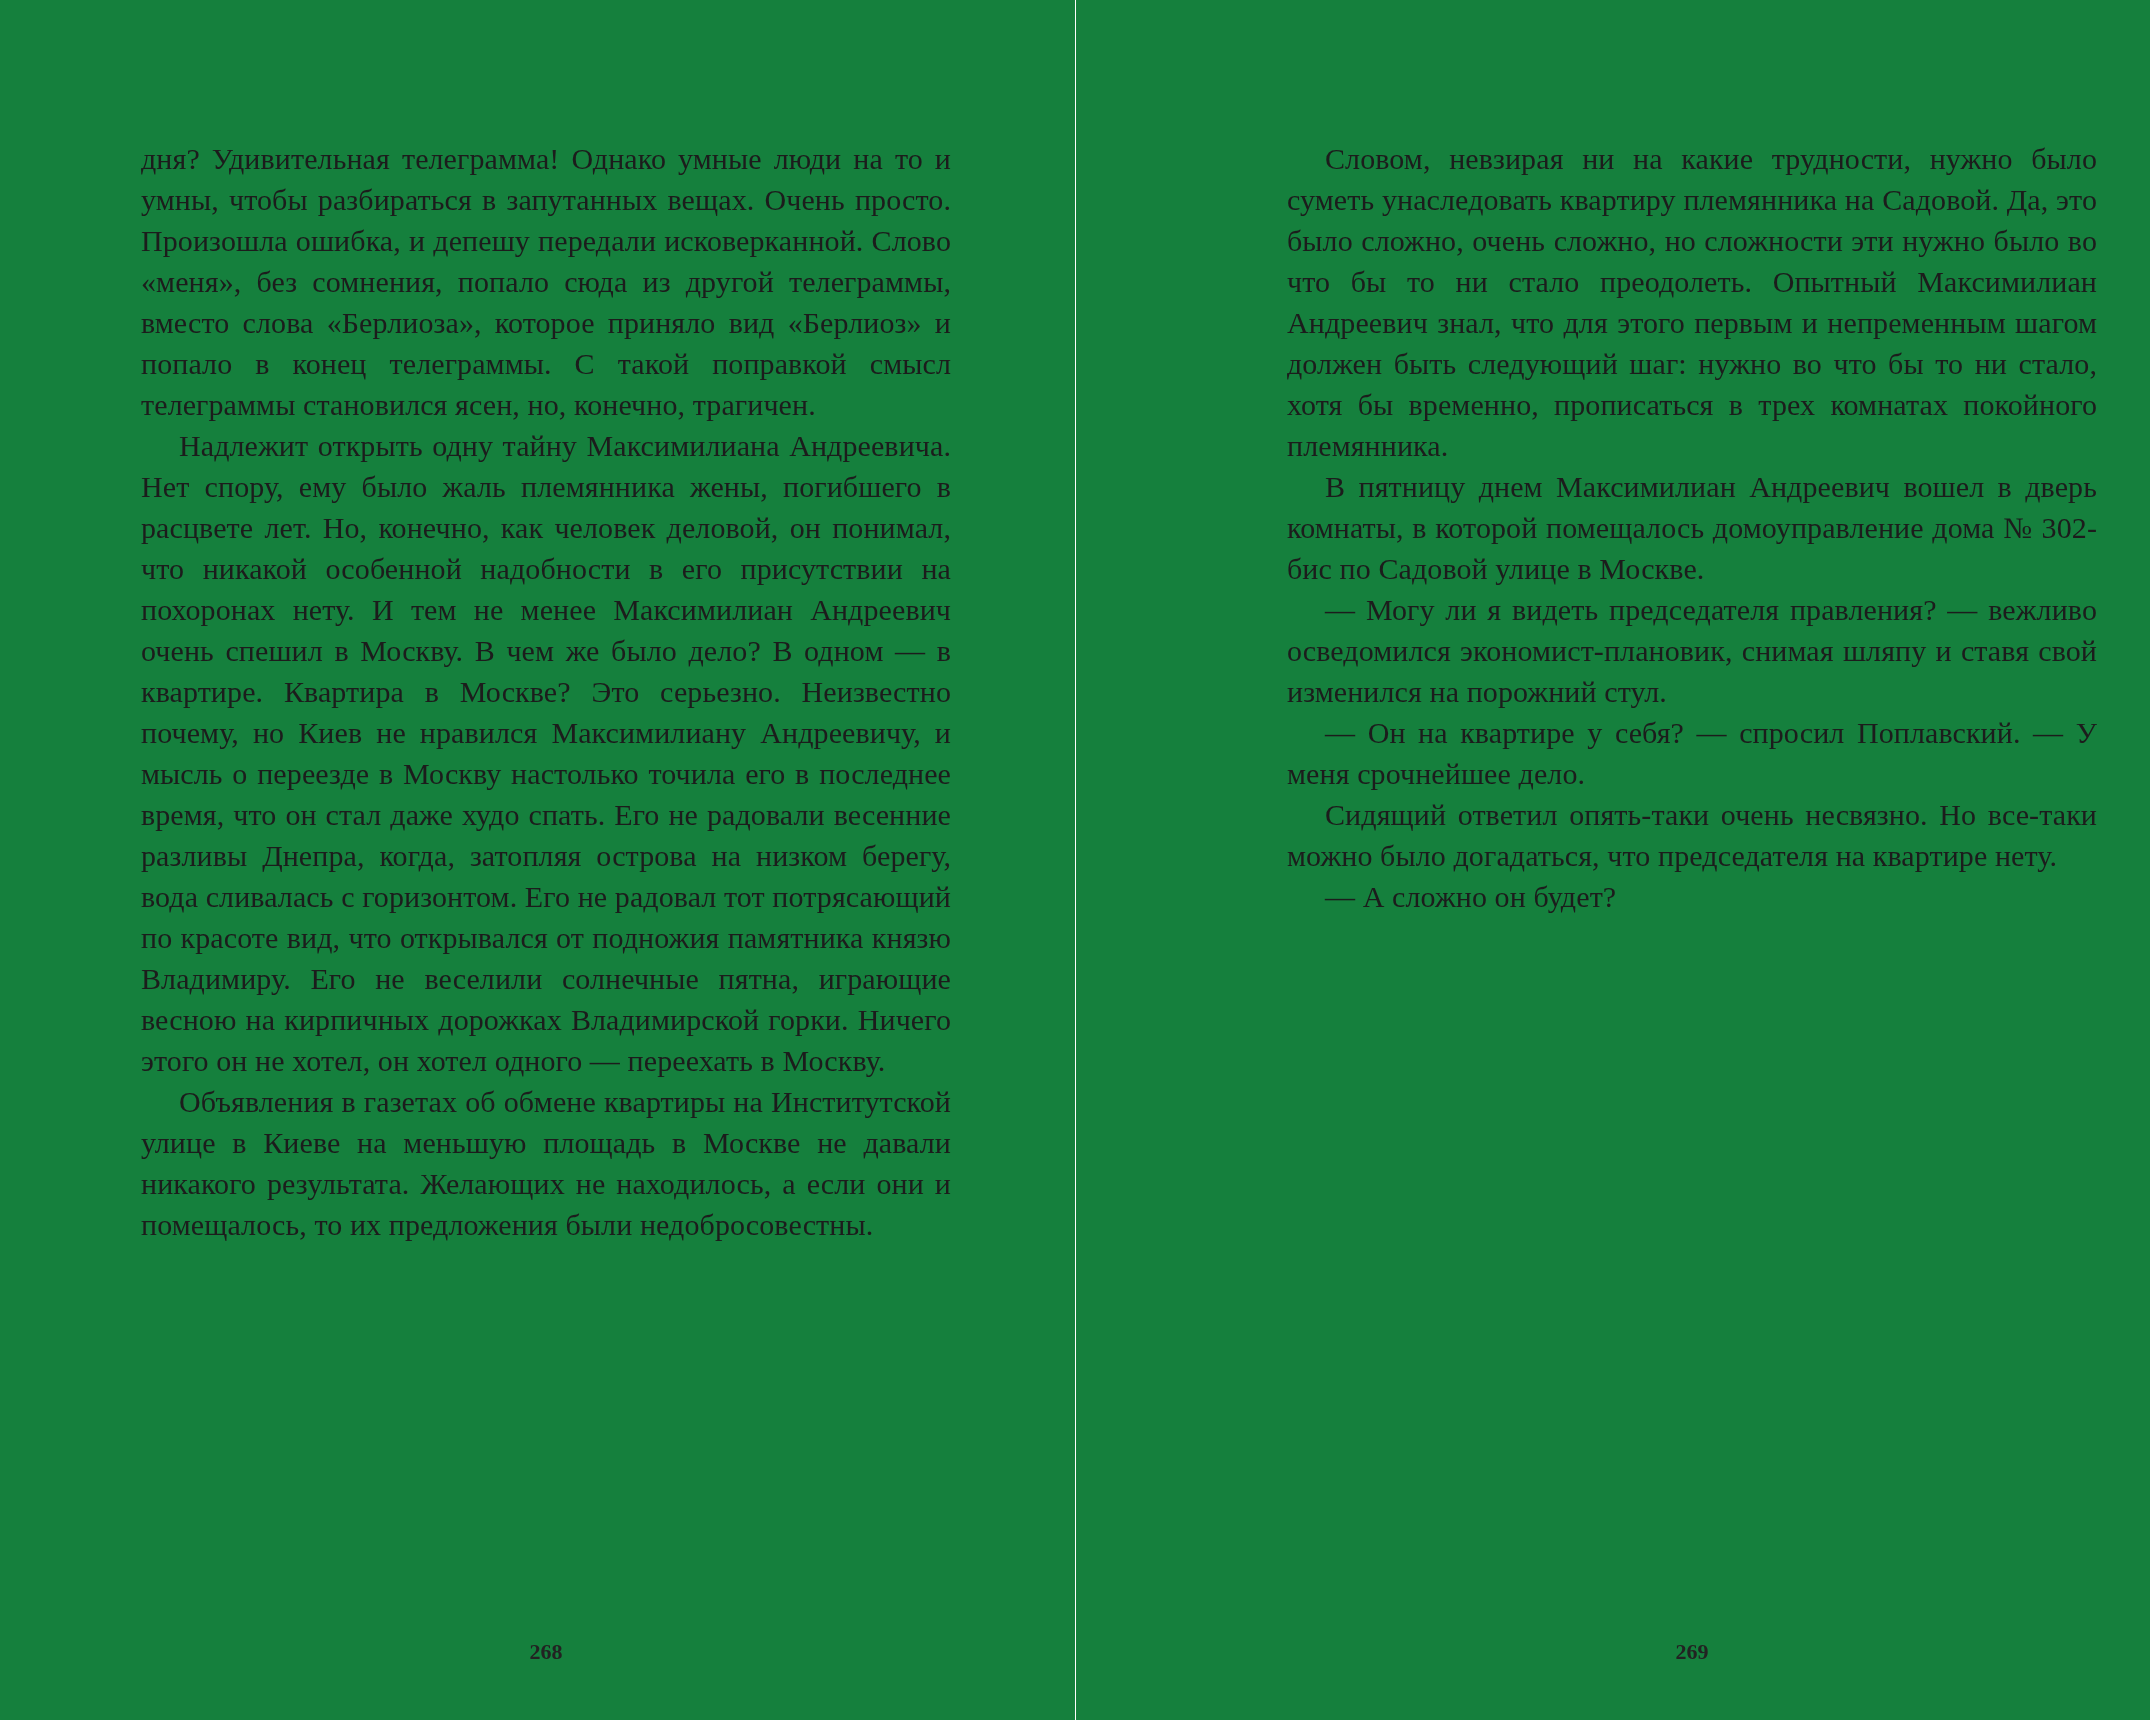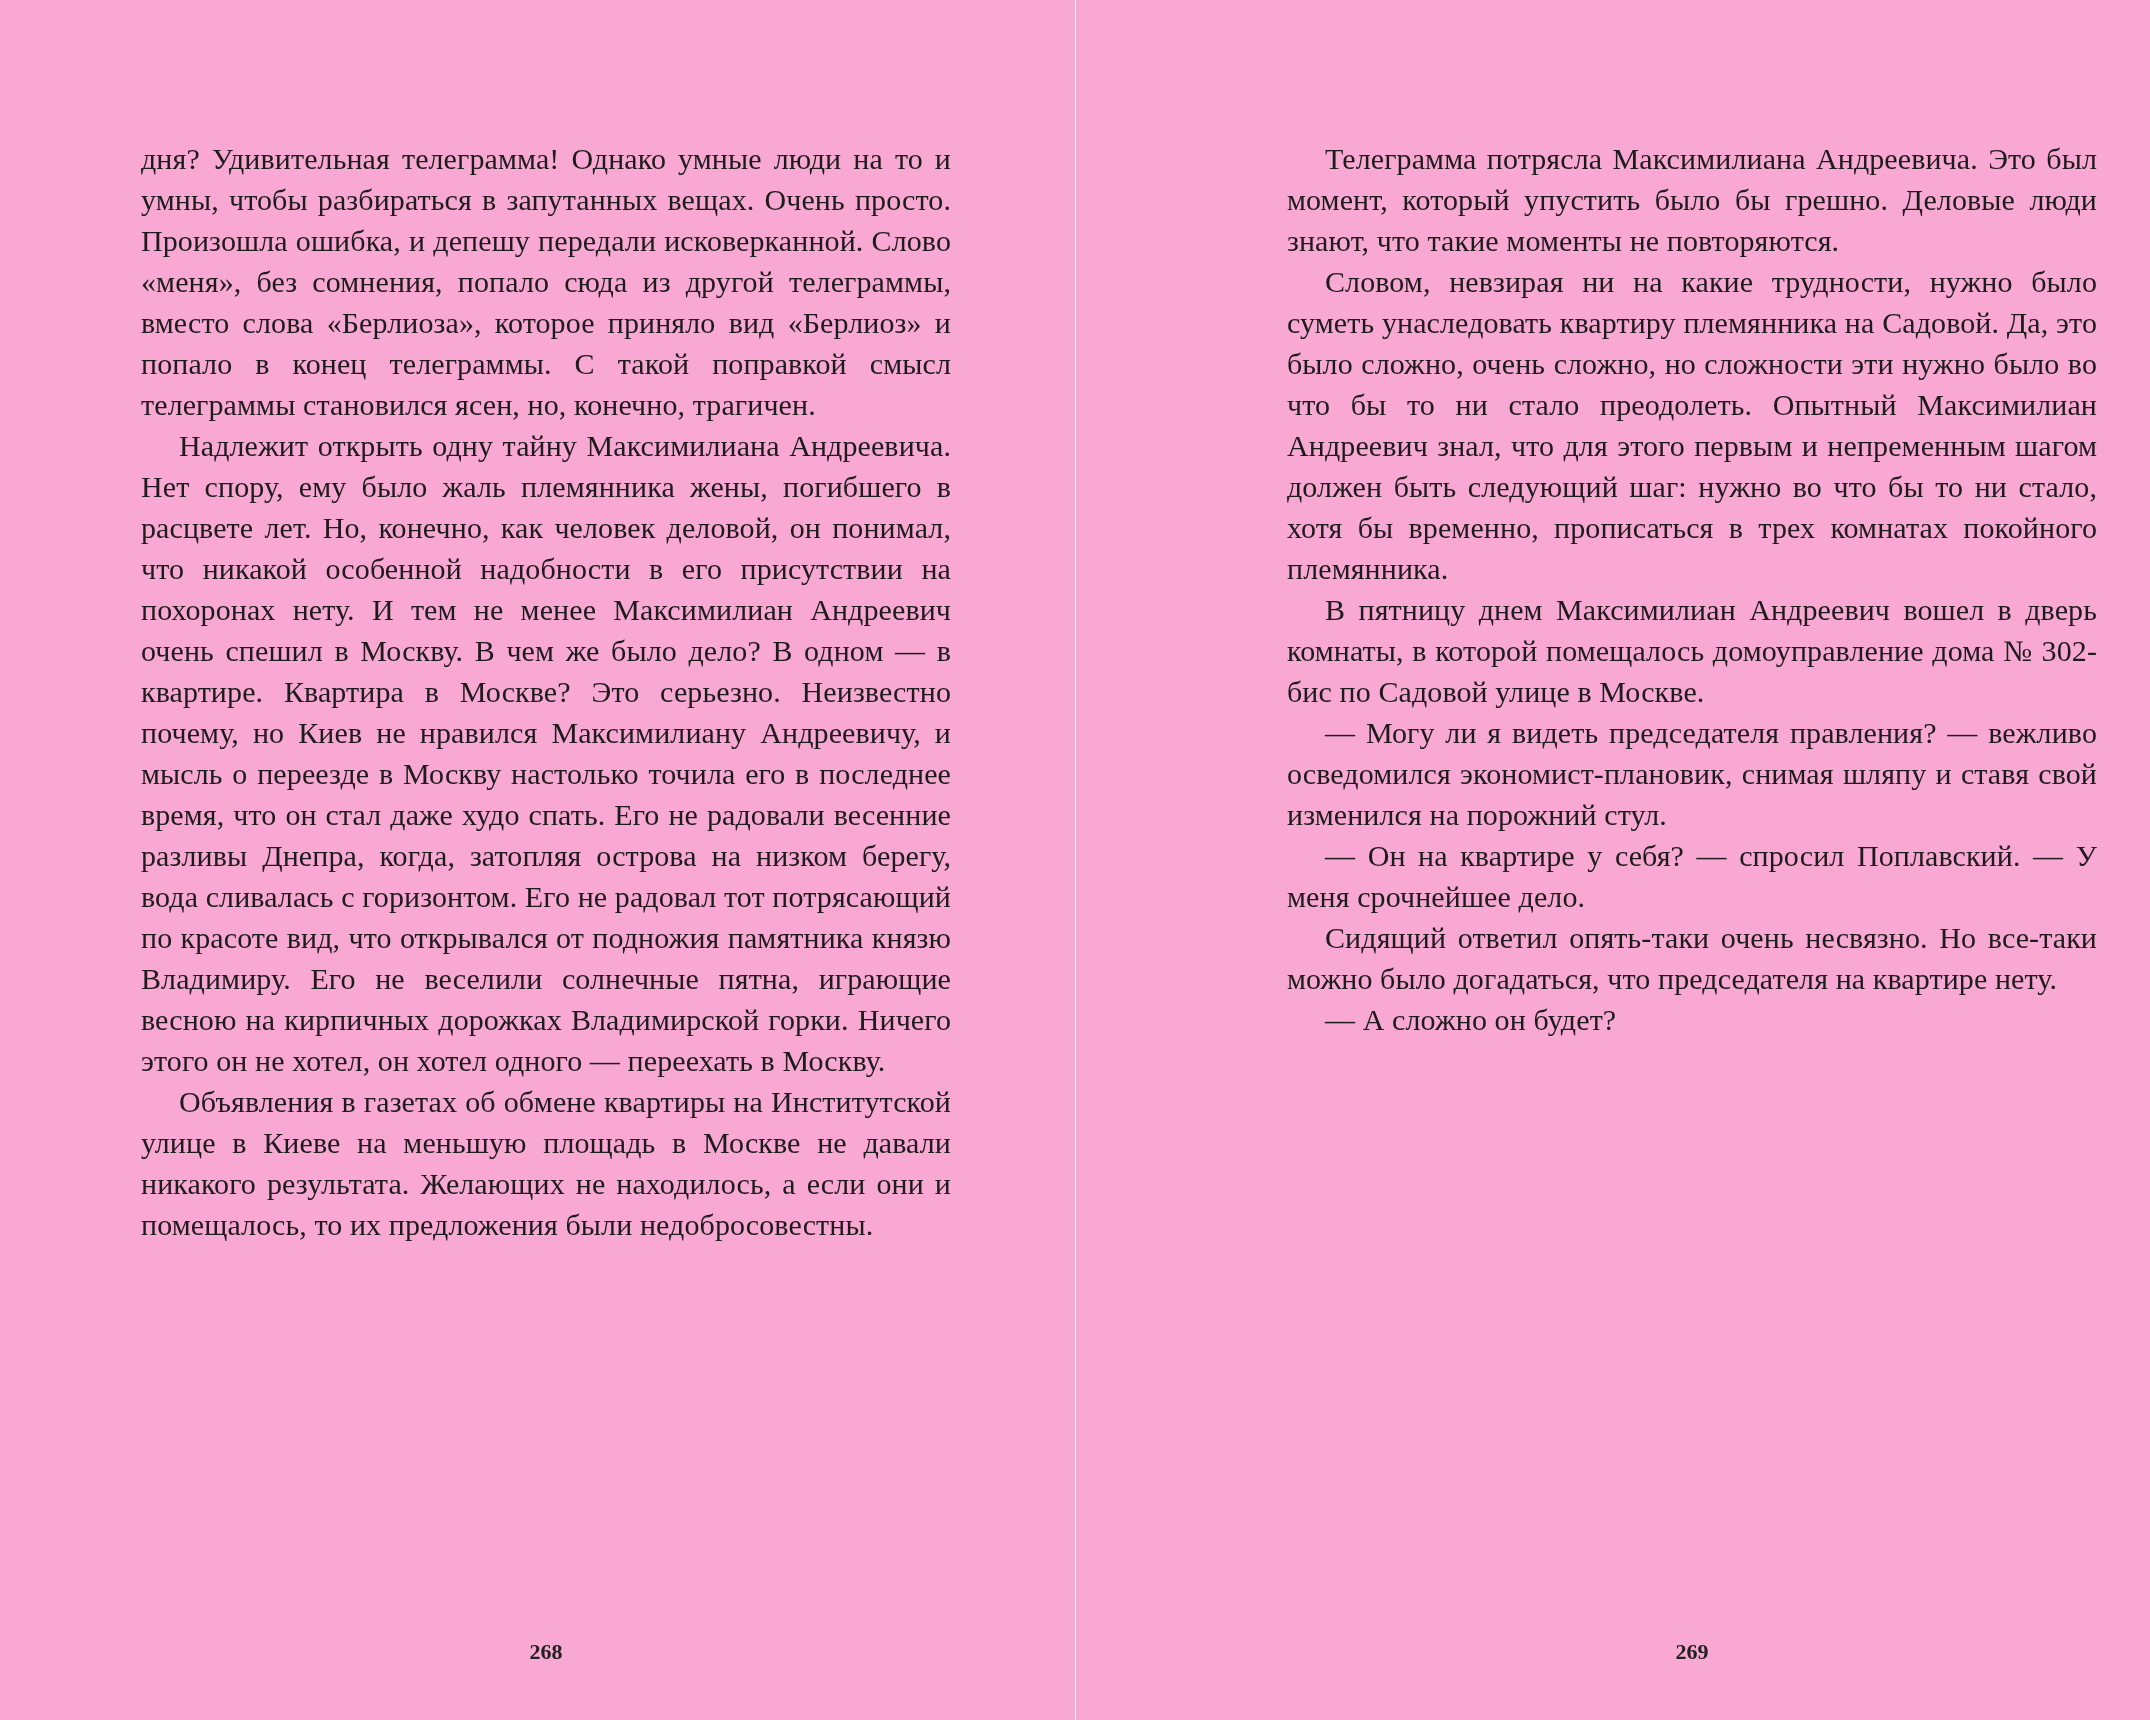--- a/index.html
+++ b/index.html
@@ -17,21 +17,21 @@
   }
   .spread {
     position: absolute;
     inset: 0;
   }
   .page {
     position: absolute;
     top: 0;
     width: 1075px;
     height: 1720px;
-    background: #f9a8d4;
+    background: #15803d;
   }
   .page.left  { left: 0; }
   .page.right { left: 1076px; }
 
   .page-text {
     position: absolute;
     top: 138px;
     width: 810px;
     font-size: 30px;
     line-height: 41px;
@@ -74,21 +74,20 @@
     <div class="page-text" lang="ru">
         <p class="para">дня? Удивительная телеграмма! Однако умные люди на то и умны, чтобы разбираться в запутанных вещах. Очень просто. Произошла ошибка, и депешу передали исковерканной. Слово «меня», без сомнения, попало сюда из другой телеграммы, вместо слова «Берлиоза», которое приняло вид «Берлиоз» и попало в конец телеграммы. С такой поправкой смысл телеграммы становился ясен, но, конечно, трагичен.</p>
         <p class="para indent">Надлежит открыть одну тайну Максимилиана Андреевича. Нет спору, ему было жаль племянника жены, погибшего в расцвете лет. Но, конечно, как человек деловой, он понимал, что никакой особенной надобности в его присутствии на похоронах нету. И тем не менее Максимилиан Андреевич очень спешил в Москву. В чем же было дело? В одном — в квартире. Квартира в Москве? Это серьезно. Неизвестно почему, но Киев не нравился Максимилиану Андреевичу, и мысль о переезде в Москву настолько точила его в последнее время, что он стал даже худо спать. Его не радовали весенние разливы Днепра, когда, затопляя острова на низком берегу, вода сливалась с горизонтом. Его не радовал тот потрясающий по красоте вид, что открывался от подножия памятника князю Владимиру. Его не веселили солнечные пятна, играющие весною на кирпичных дорожках Владимирской горки. Ничего этого он не хотел, он хотел одного — переехать в Москву.</p>
         <p class="para indent">Объявления в газетах об обмене квартиры на Институтской улице в Киеве на меньшую площадь в Москве не давали никакого результата. Желающих не находилось, а если они и помещалось, то их предложения были недобросовестны.</p>
       </div>
     <div class="page-number">268</div>
   </div>
 
   <div class="page right">
     <div class="page-text" lang="ru">
-        <p class="para indent">Телеграмма потрясла Максимилиана Андреевича. Это был момент, который упустить было бы грешно. Деловые люди знают, что такие моменты не повторяются.</p>
         <p class="para indent">Словом, невзирая ни на какие трудности, нужно было суметь унаследовать квартиру племянника на Садовой. Да, это было сложно, очень сложно, но сложности эти нужно было во что бы то ни стало преодолеть. Опытный Максимилиан Андреевич знал, что для этого первым и непременным шагом должен быть следующий шаг: нужно во что бы то ни стало, хотя бы временно, прописаться в трех комнатах покойного племянника.</p>
         <p class="para indent">В пятницу днем Максимилиан Андреевич вошел в дверь комнаты, в которой помещалось домоуправление дома № 302-бис по Садовой улице в Москве.</p>
         <p class="para indent">— Могу ли я видеть председателя правления? — вежливо осведомился экономист-плановик, снимая шляпу и ставя свой изменился на порожний стул.</p>
         <p class="para indent">— Он на квартире у себя? — спросил Поплавский. — У меня срочнейшее дело.</p>
         <p class="para indent">Сидящий ответил опять-таки очень несвязно. Но все-таки можно было догадаться, что председателя на квартире нету.</p>
         <p class="para indent">— А сложно он будет?</p>
       </div>
     <div class="page-number">269</div>
   </div>
 

